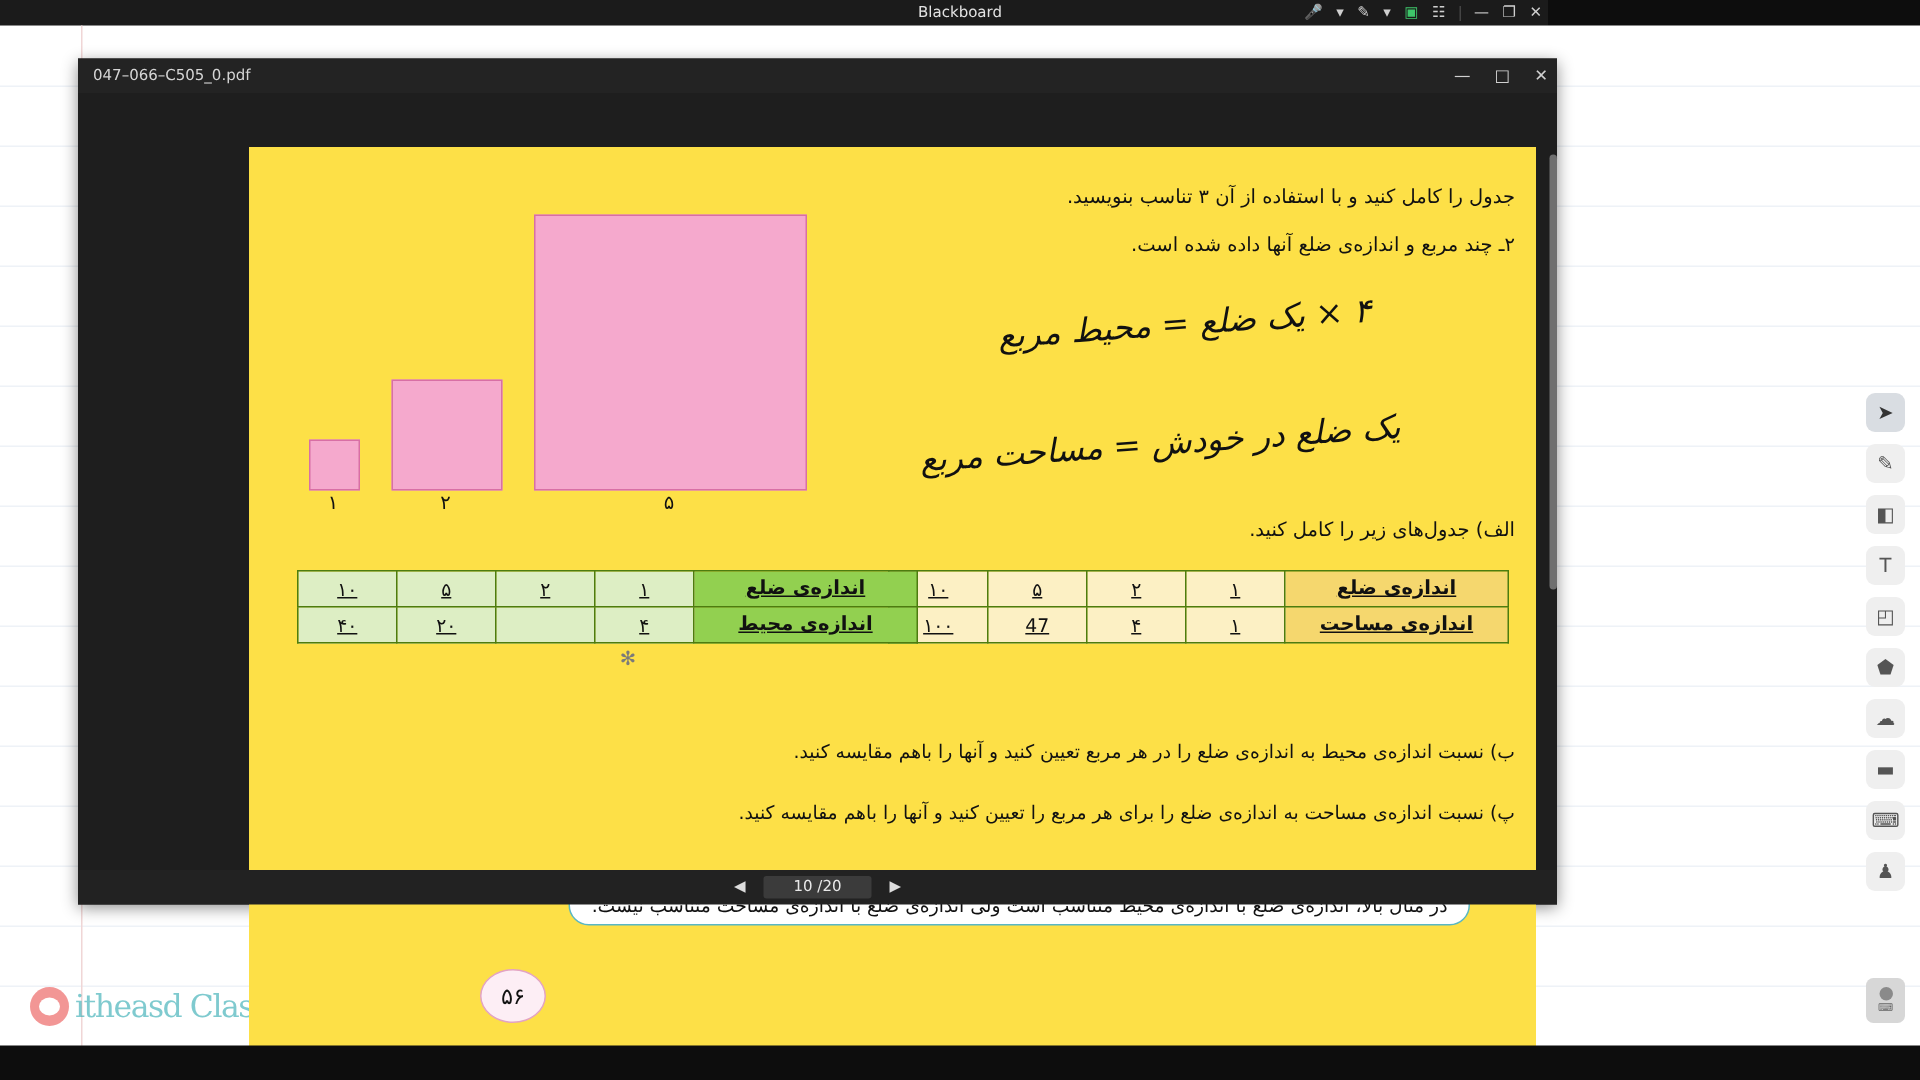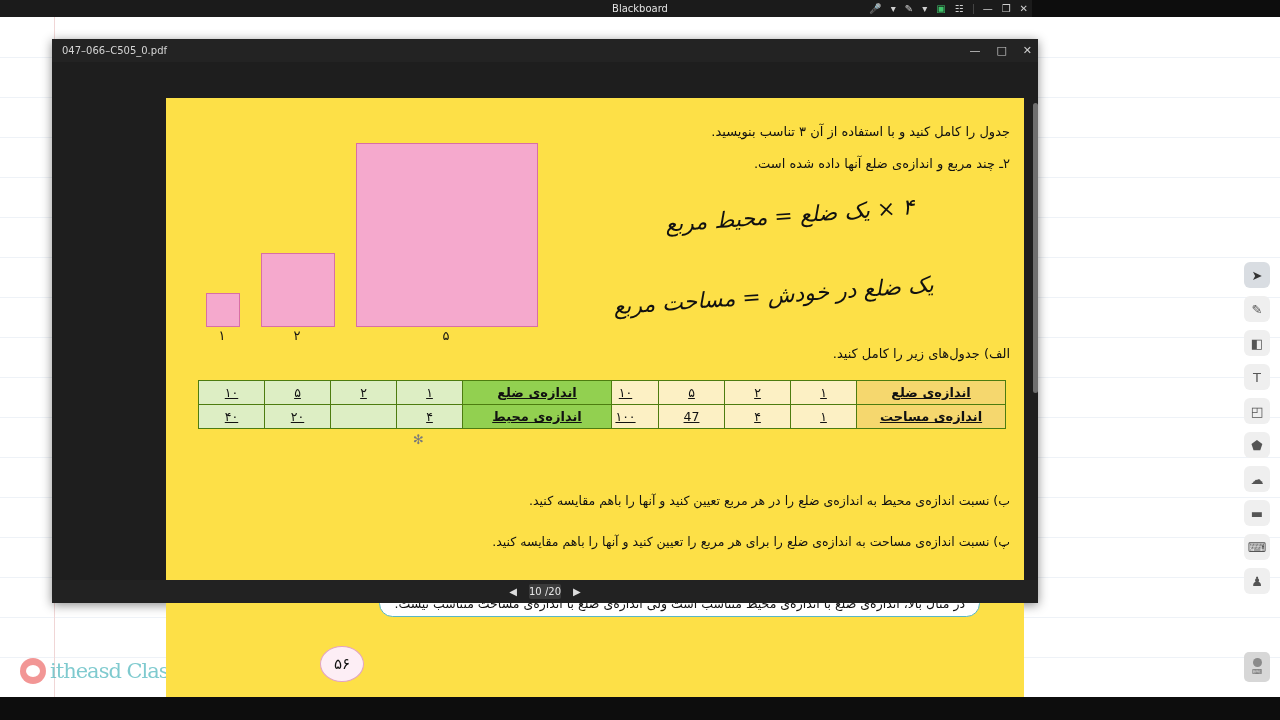--- a/index.html
+++ b/index.html
@@ -281,21 +281,21 @@
     gap: 12px;
   }
   #pdfbottom .pgbtn {
     color: #ddd;
     font-size: 10px;
   }
   #pdfbottom .pgnum {
     background: #3b3b3b;
     color: #e8e8e8;
     font-size: 10px;
-    padding: 2px 0;
+    padding: 2px 20px;
     border-radius: 2px;
   }
   #scrolllabel {
     position: absolute;
     left: 60px; bottom: 3px;
     font-size: 10px;
     color: #9a9a9a;
   }
 
   

